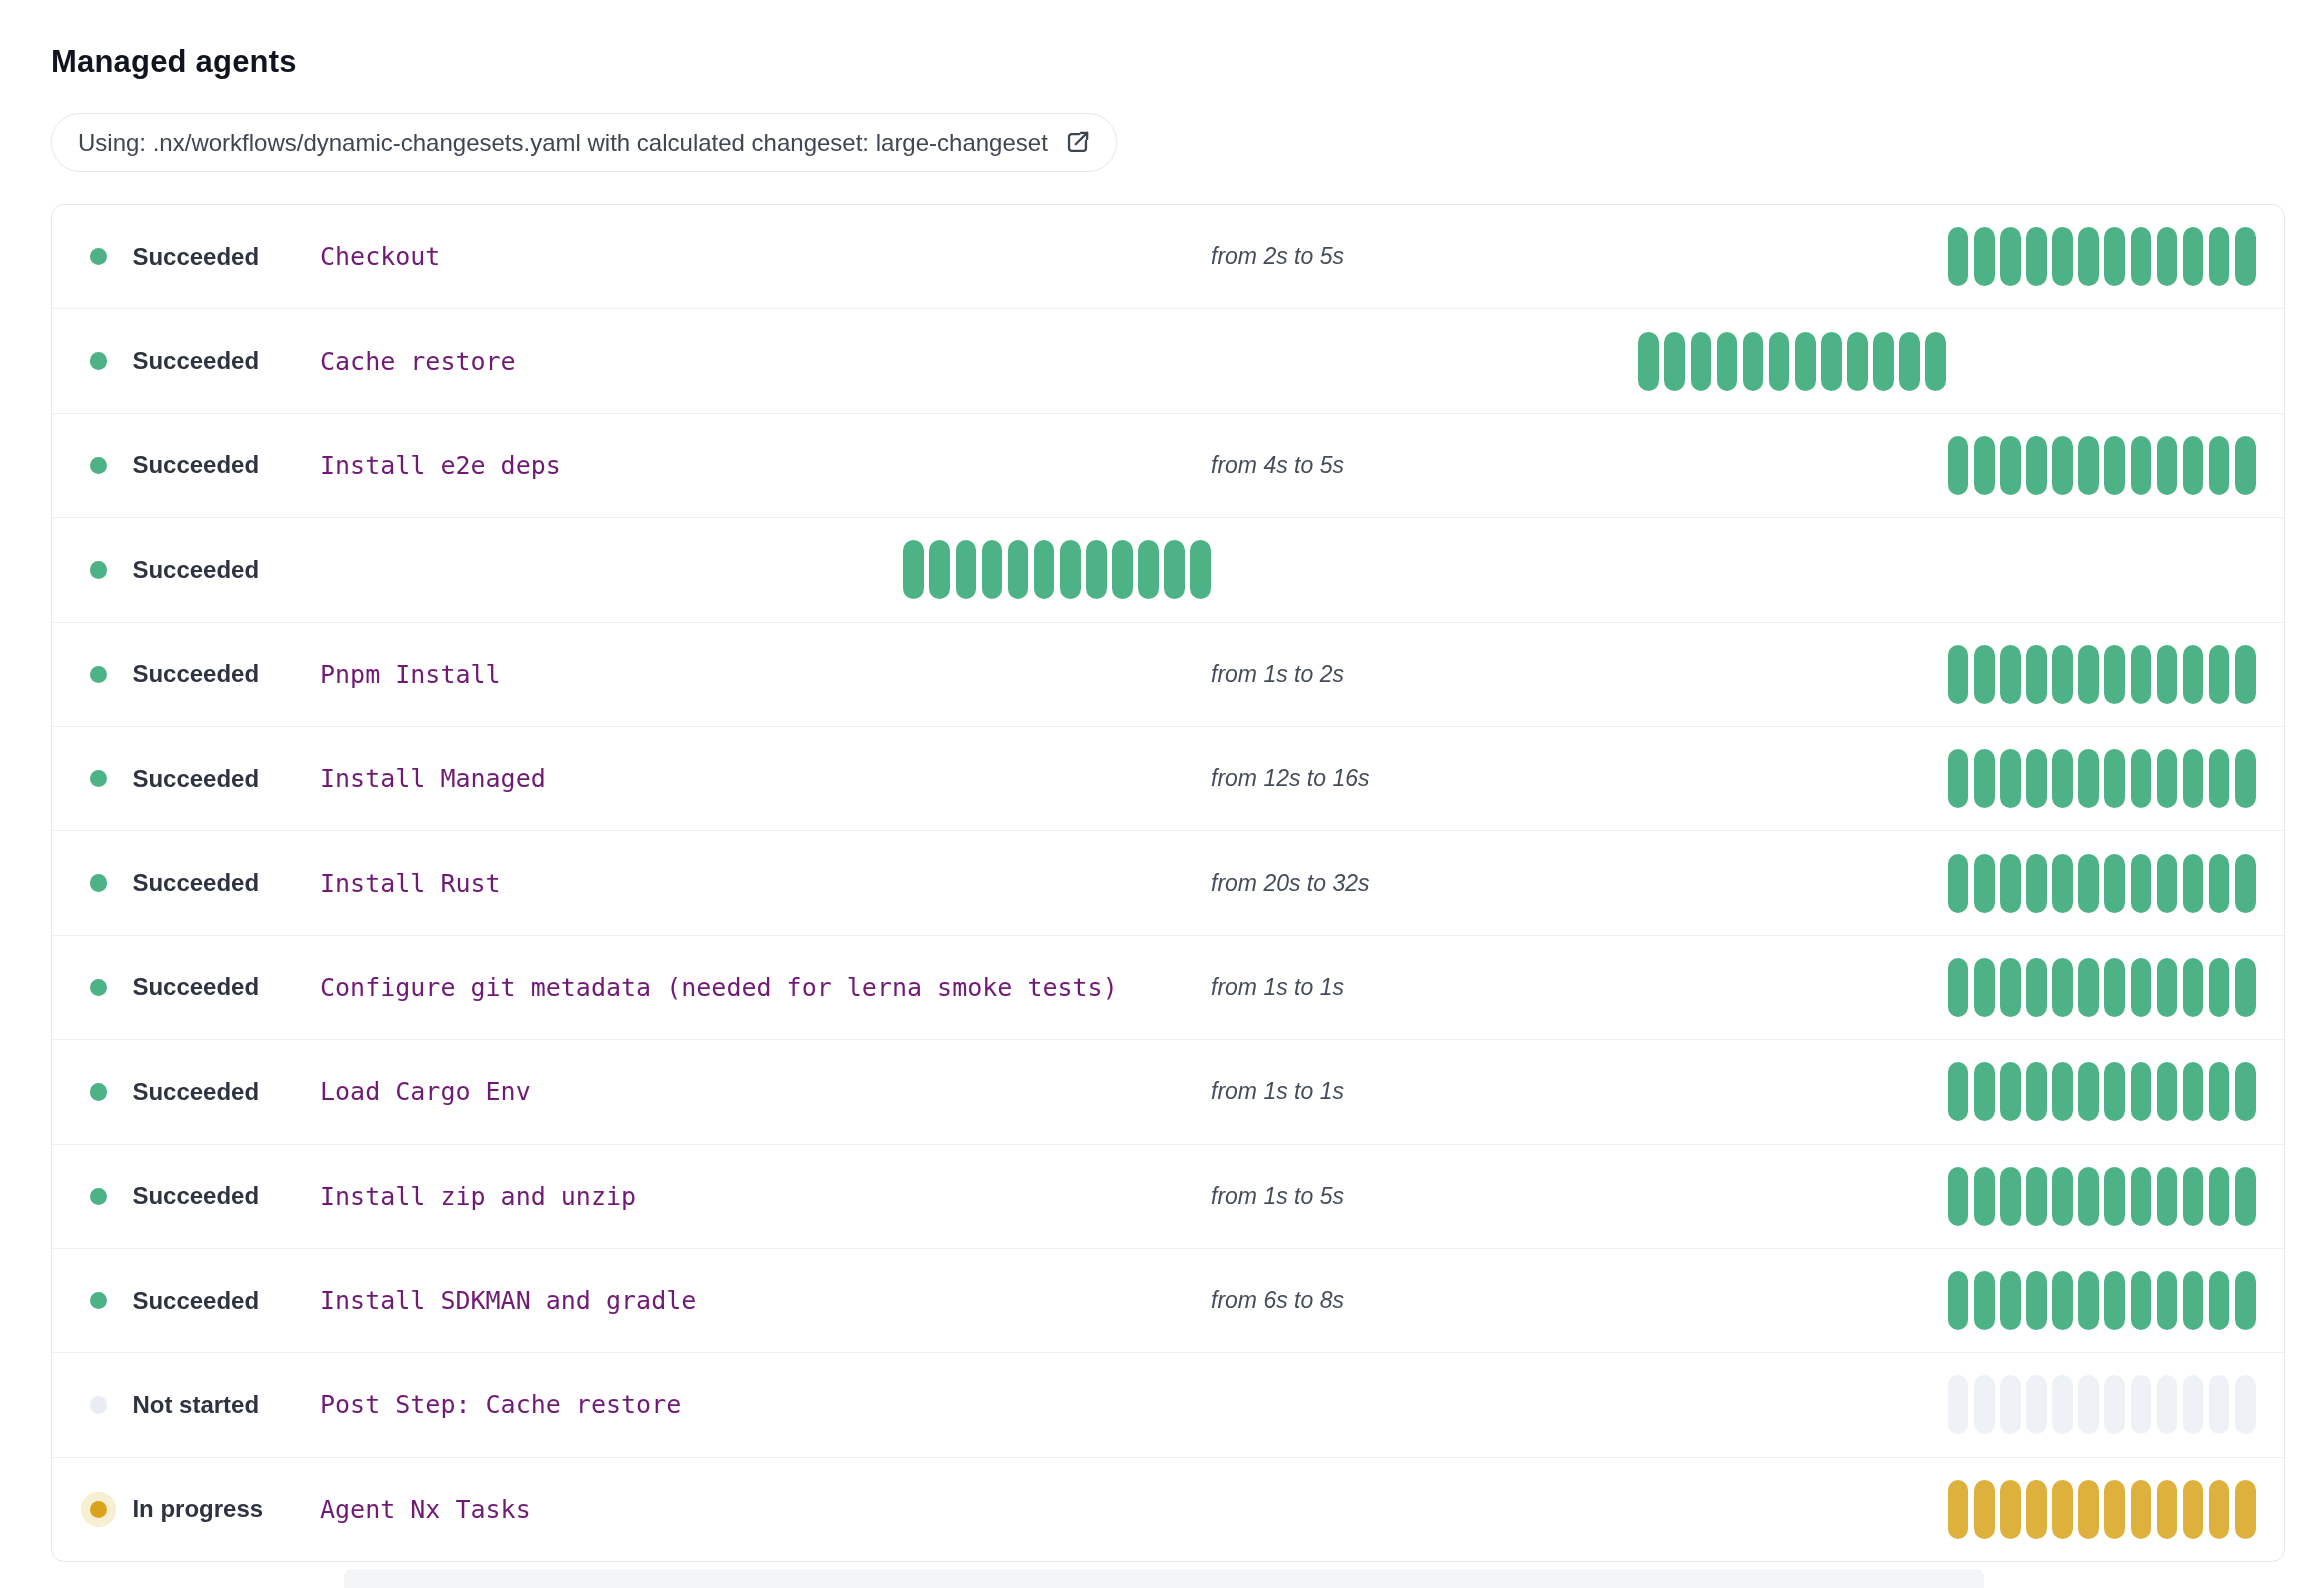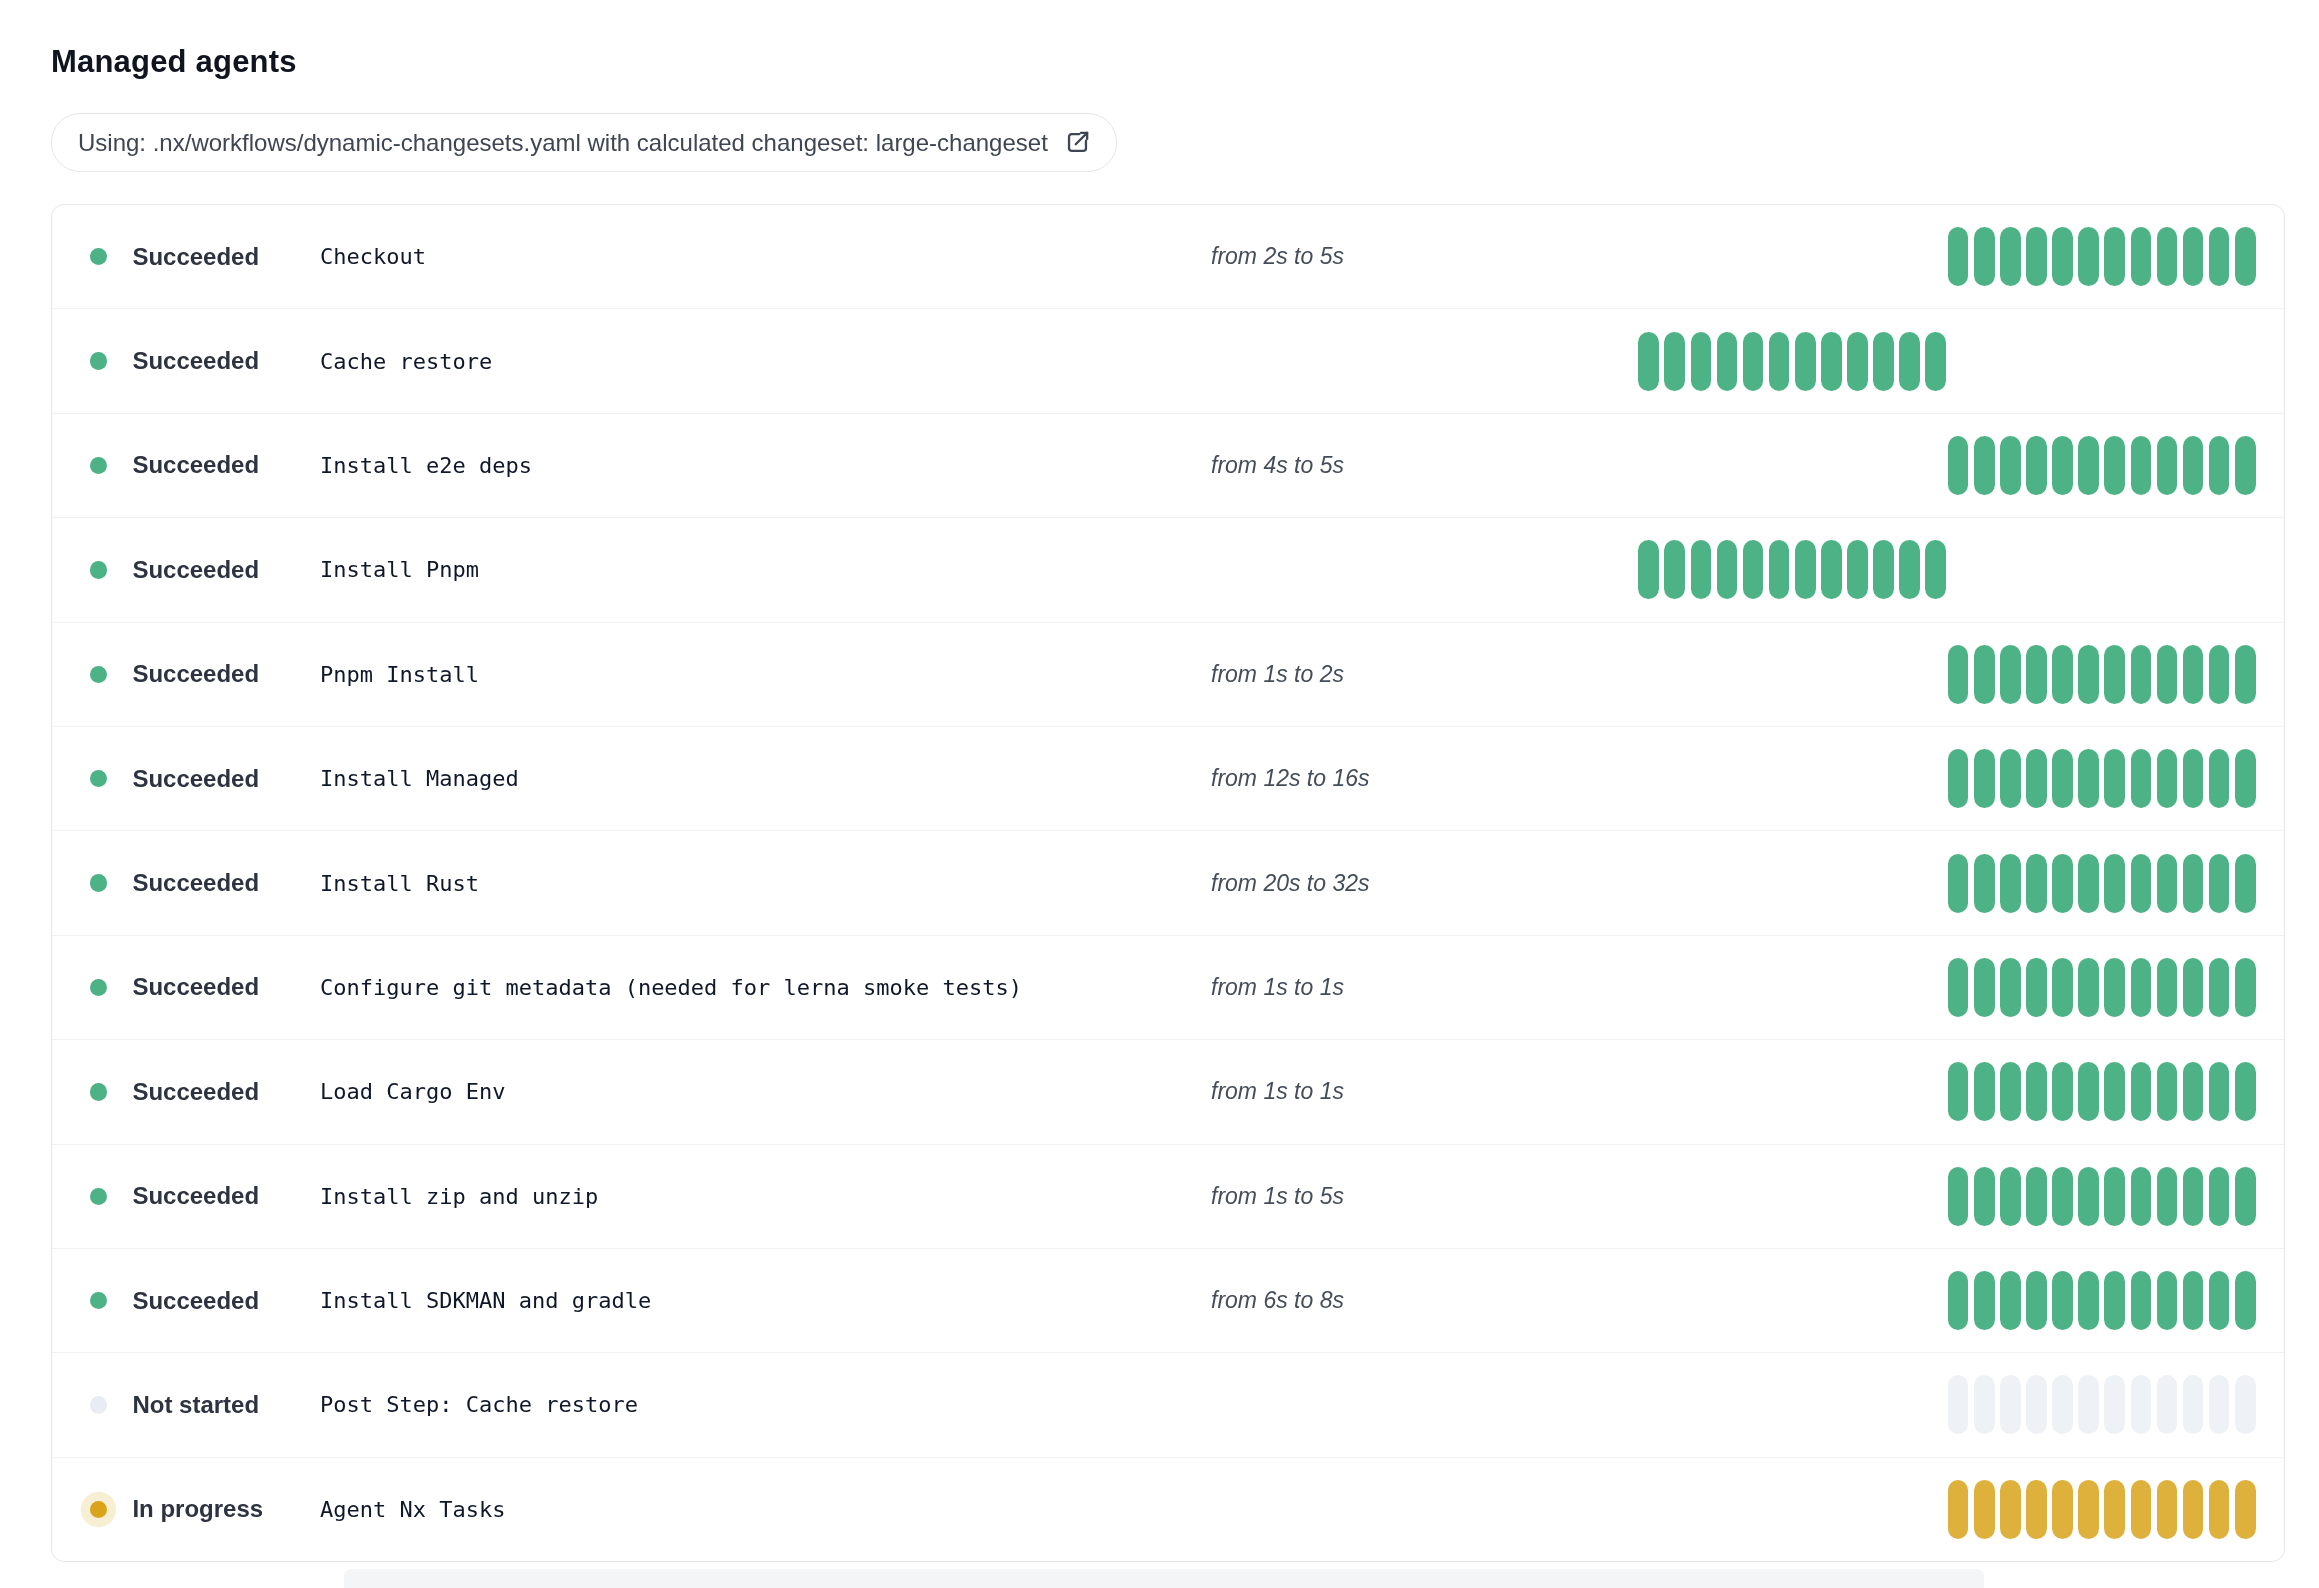--- a/index.html
+++ b/index.html
@@ -36,21 +36,21 @@
   }
   .row + .row { border-top: 1.8px solid #f0f1f3; }
 
   .cell-status { display: flex; align-items: center; gap: 25px; }
   .status-dot { width: 17.4px; height: 17.4px; border-radius: 50%; flex: 0 0 auto; }
   .status-dot.in-progress { box-shadow: 0 0 0 9.2px #f7efd3; }
   .status-label { font-size: 24px; font-weight: 600; color: #2d3340; white-space: nowrap; }
 
   .cell-step {
     font-family: "DejaVu Sans Mono", "Liberation Mono", monospace;
-    font-size: 22px; color: #0f172a; white-space: nowrap; overflow: hidden;
+    font-size: 25px; color: #701a75; white-space: nowrap; overflow: hidden;
   }
 
   .cell-duration { font-size: 23px; font-style: italic; color: #454d5a; white-space: nowrap; }
 
   .cell-bars { display: flex; justify-content: flex-end; }
   .segments { display: flex; gap: 5.5px; }
   .seg { width: 20.6px; height: 59px; border-radius: 11px; }
 
   .next-section-edge {
     position: absolute; left: 344px; top: 1569px;
@@ -147,21 +147,20 @@
           <span class="seg" style="background: rgb(77, 178, 134);"></span>
         </div>
     </div>
   </div>
 
   <div class="row">
     <div class="cell-status">
       <span class="status-dot" style="background: rgb(77, 178, 134);"></span>
       <span class="status-label">Succeeded</span>
     </div>
-    <div class="cell-step">Install Pnpm</div>
     <div class="cell-bars">
       <div class="segments">
           <span class="seg" style="background: rgb(77, 178, 134);"></span>
           <span class="seg" style="background: rgb(77, 178, 134);"></span>
           <span class="seg" style="background: rgb(77, 178, 134);"></span>
           <span class="seg" style="background: rgb(77, 178, 134);"></span>
           <span class="seg" style="background: rgb(77, 178, 134);"></span>
           <span class="seg" style="background: rgb(77, 178, 134);"></span>
           <span class="seg" style="background: rgb(77, 178, 134);"></span>
           <span class="seg" style="background: rgb(77, 178, 134);"></span>

